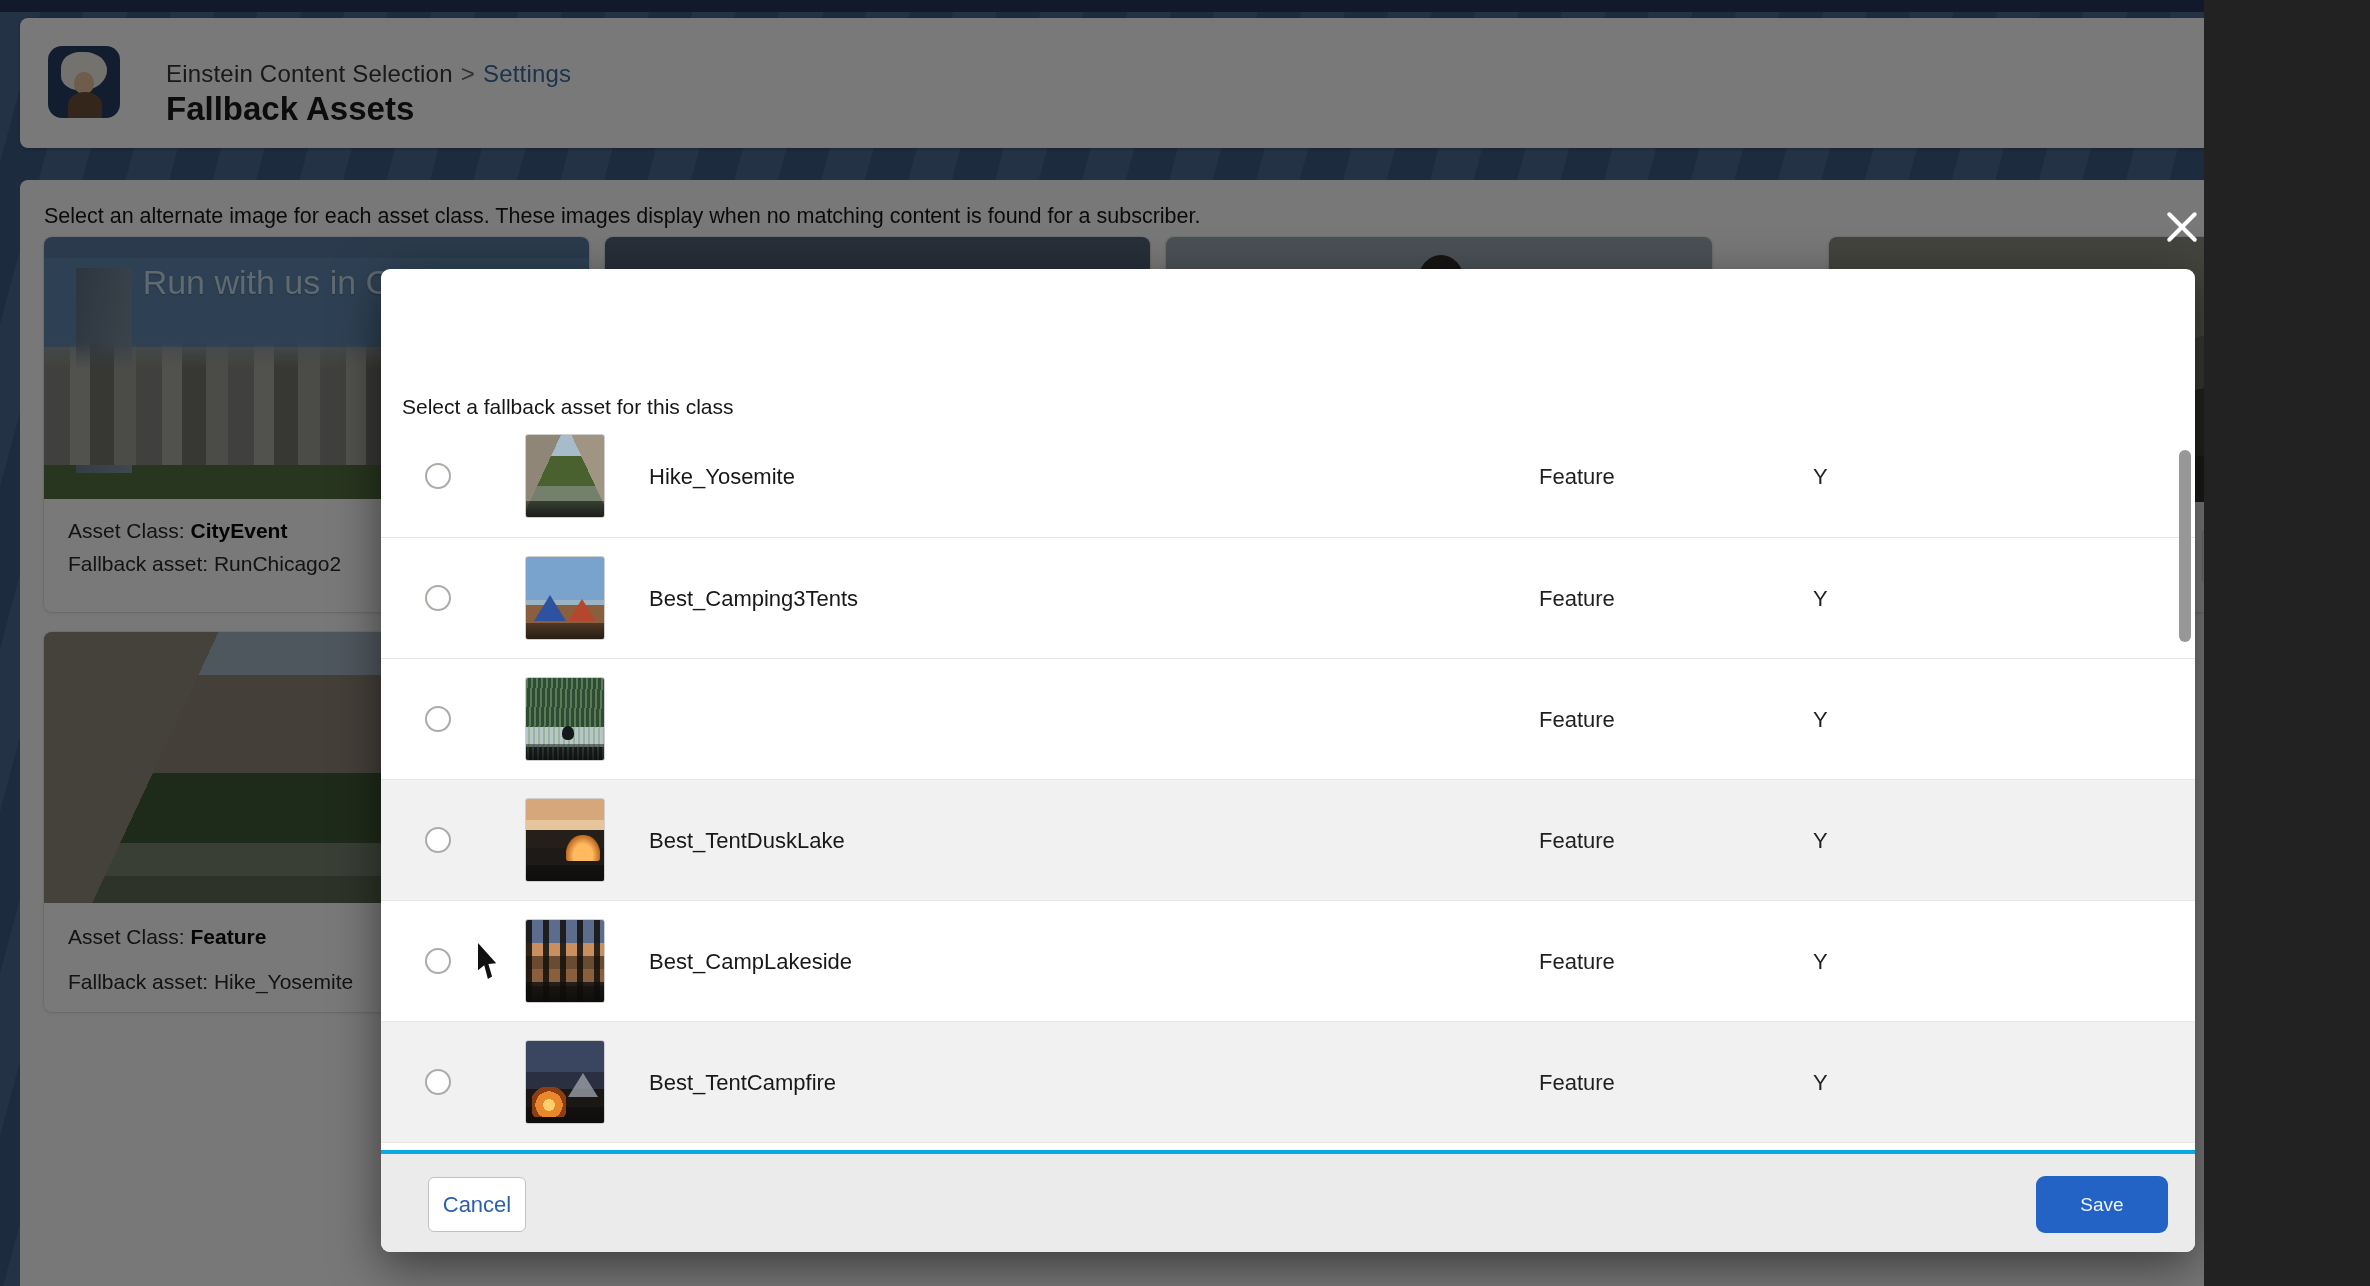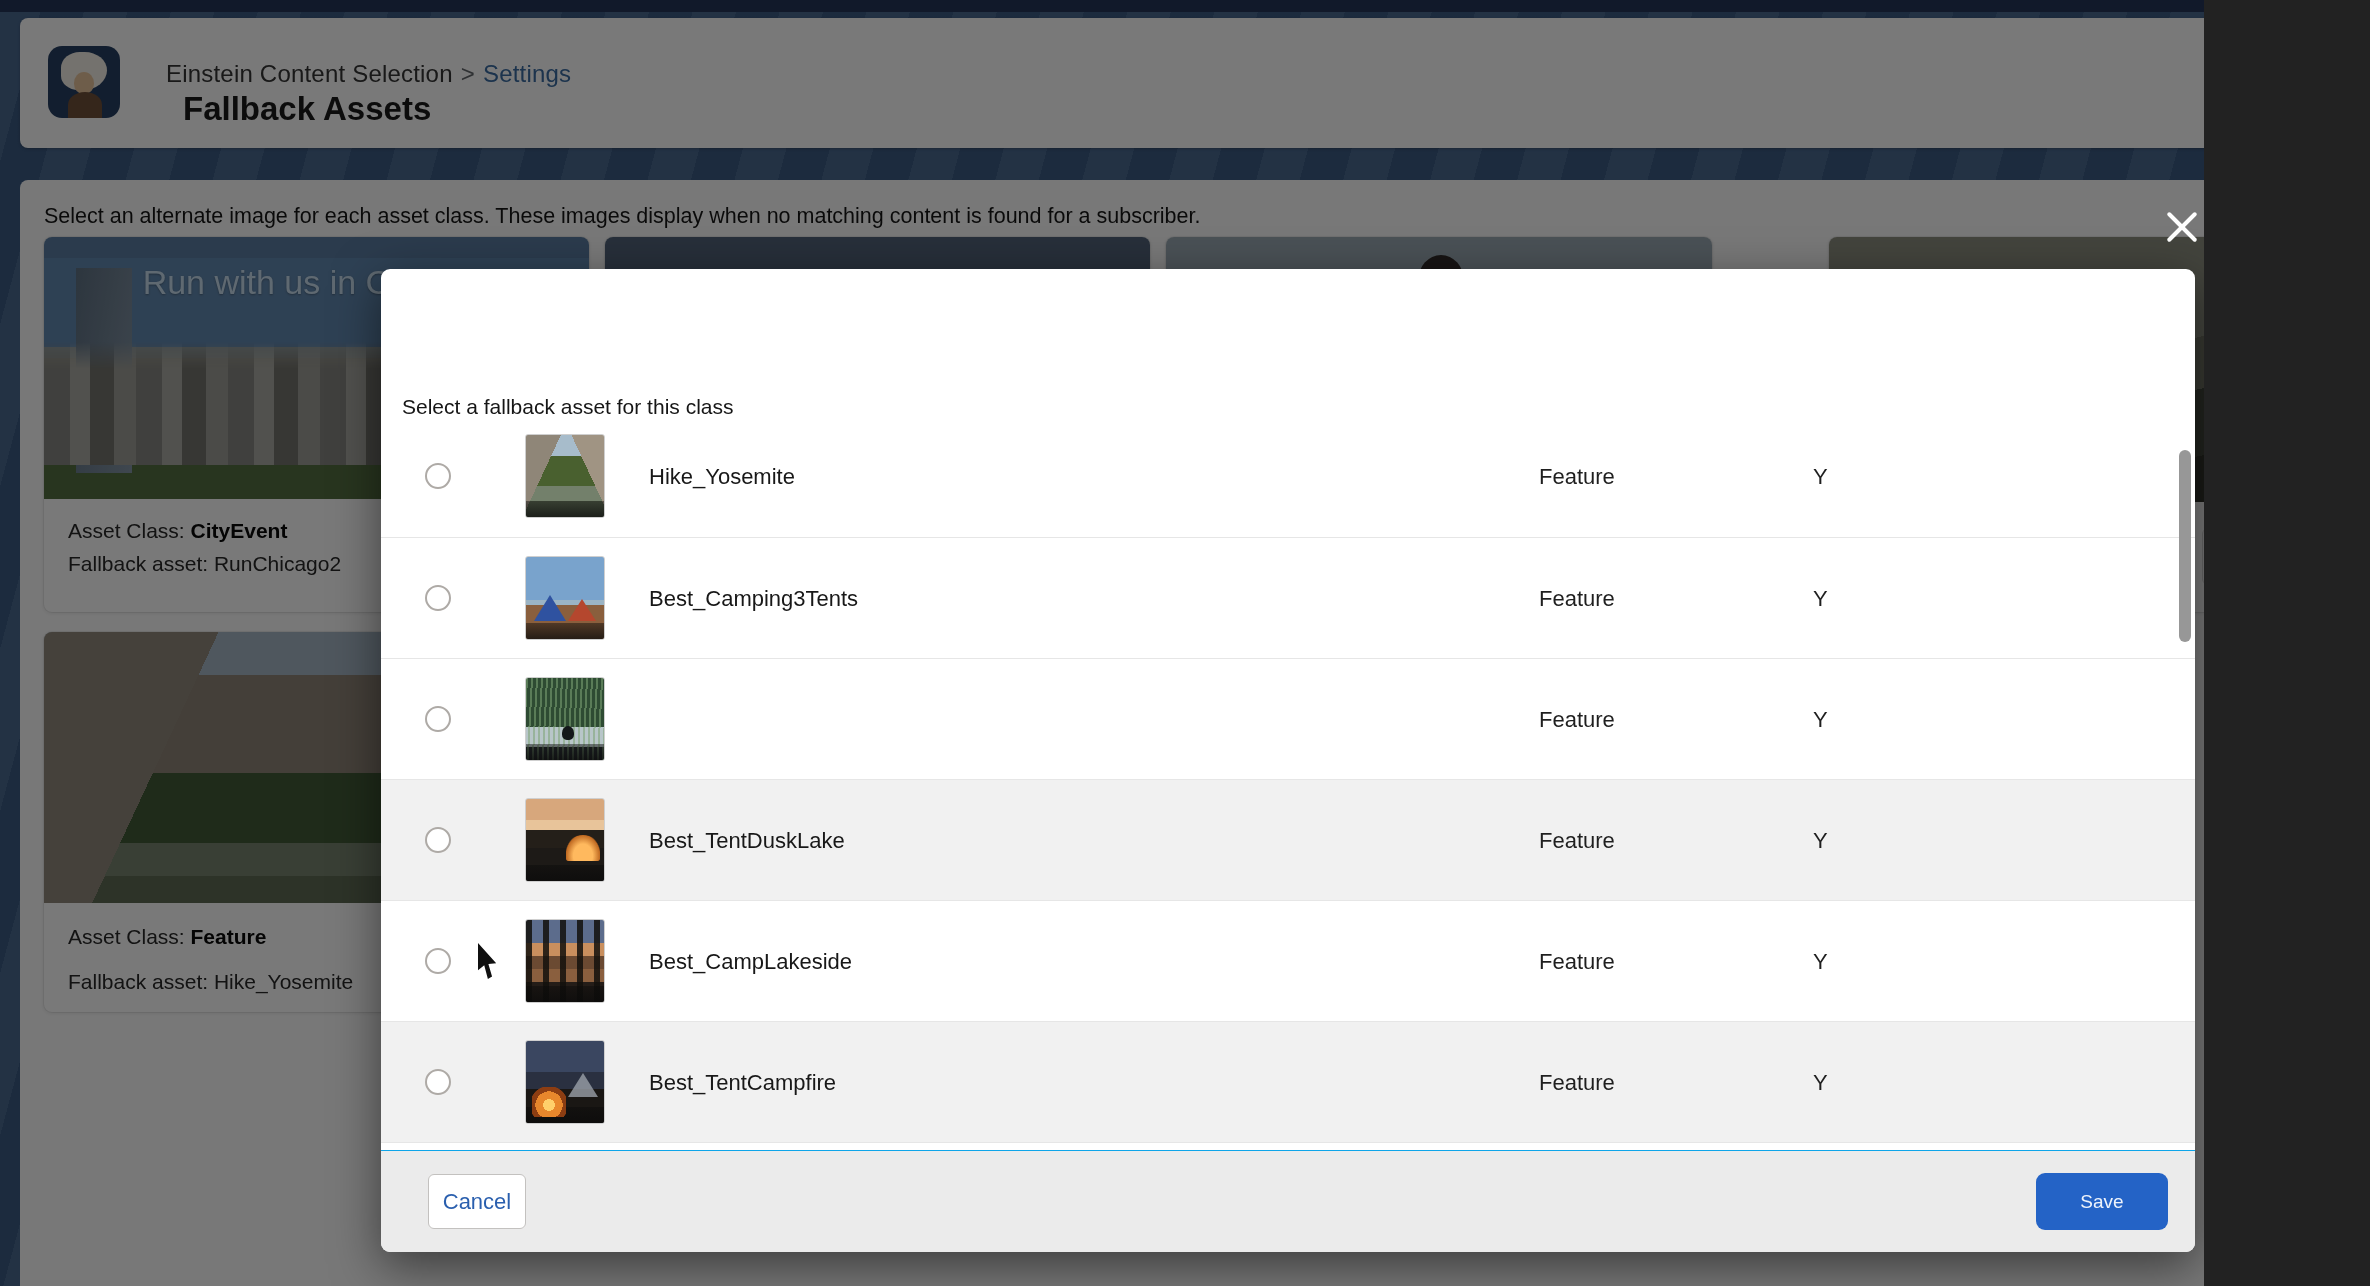--- a/index.html
+++ b/index.html
@@ -14,21 +14,21 @@
 
   
   .header-card{position:absolute;left:20px;top:18px;width:2330px;height:130px;background:#fff;border-radius:8px;box-shadow:0 1px 3px rgba(0,0,0,.25);}
   .avatar{position:absolute;left:28px;top:28px;width:72px;height:72px;border-radius:14px;background:#203a5e;overflow:hidden;}
   .avatar .hair{position:absolute;left:13px;top:6px;width:46px;height:38px;background:#f4efe6;border-radius:46% 54% 58% 42%;}
   .avatar .face{position:absolute;left:26px;top:26px;width:20px;height:22px;background:#e8c39a;border-radius:50% 50% 45% 45%;}
   .avatar .body{position:absolute;left:20px;top:46px;width:34px;height:26px;background:#6b4a33;border-radius:50% 50% 0 0;}
   .breadcrumb{position:absolute;left:146px;top:42px;font-size:24px;color:#2e2e2e;letter-spacing:.2px;}
   .breadcrumb .sep{color:#5f6368;padding:0 8px;}
   .breadcrumb .link{color:#35689f;cursor:pointer;}
-  .page-title{position:absolute;left:146px;top:72px;font-size:33px;font-weight:bold;color:#121212;margin-left:17px;}
+  .page-title{position:absolute;left:146px;top:72px;font-size:33px;font-weight:bold;color:#121212;}
 
   
   .content-panel{position:absolute;left:20px;top:180px;width:2330px;height:1106px;background:#fdfdfd;border-radius:8px 8px 0 0;}
   .instruction{position:absolute;left:24px;top:24px;font-size:21.5px;color:#0f0f0f;}
 
   .bg-card{position:absolute;background:#fff;border-radius:8px;box-shadow:0 0 0 1px rgba(0,0,0,.05),0 1px 4px rgba(0,0,0,.12);overflow:hidden;}
   .bg-card .img{position:relative;width:100%;overflow:hidden;}
   .cap{position:absolute;left:24px;font-size:21px;color:#222;}
   .cap b{color:#000;}
 
@@ -99,21 +99,21 @@
   .thumb.dusklake .t1{left:40px;top:36px;width:34px;height:26px;background:radial-gradient(ellipse at 50% 80%,#ffb95e 0 40%,#c06a22 70%,transparent 75%);border-radius:50% 50% 10% 10%;}
   .thumb.lakeside{background:
      repeating-linear-gradient(90deg,rgba(18,16,12,.85) 0 6px,transparent 6px 17px),
      linear-gradient(180deg,#5c6c8c 0 28%,#c98f5e 28% 44%,#6b4a32 44% 60%,#8a5f3e 60% 76%,#241d18 76%);}
   .thumb.campfire{background:linear-gradient(180deg,#3a4660 0 38%,#2a3040 38% 58%,#1a1714 58%);}
   .thumb.campfire .t1{left:6px;top:46px;width:34px;height:30px;background:radial-gradient(circle at 50% 60%,#ffcf6b 0 24%,#e8872c 24% 55%,#8c3d12 55% 75%,transparent 78%);}
   .thumb.campfire .t2{left:42px;top:32px;width:0;height:0;border-left:15px solid transparent;border-right:15px solid transparent;border-bottom:24px solid #9aa0a8;opacity:.8;}
 
   .scroll-thumb{position:absolute;right:4px;top:181px;width:12px;height:192px;background:#979797;border-radius:7px;cursor:grab;}
 
-  .modal-footer{position:absolute;left:0;top:881px;width:100%;height:102px;background:#ebebeb;border-top:1px solid #0ea5e9;border-radius:0 0 9px 9px;}
+  .modal-footer{position:absolute;left:0;top:881px;width:100%;height:102px;background:#ebebeb;border-top:4px solid #0ea5e9;border-radius:0 0 9px 9px;}
   .cancel-btn{position:absolute;left:47px;top:23px;width:98px;height:55px;background:#fff;border:1px solid #c3c1bf;border-radius:6px;color:#2a5fae;font-size:22px;display:flex;align-items:center;justify-content:center;cursor:pointer;}
   .save-btn{position:absolute;right:27px;top:22px;width:132px;height:57px;background:#2463c6;border:none;border-radius:9px;color:#eef3fb;font-size:19px;display:flex;align-items:center;justify-content:center;cursor:pointer;}
 
   
   .cursor{position:absolute;left:478px;top:943px;width:26px;height:36px;background:#101010;
     clip-path:polygon(0 0,0 76%,24% 62%,38% 100%,54% 93%,40% 58%,70% 56%);
     filter:drop-shadow(1px 1px 0 rgba(255,255,255,.7));}
 </style>
 </head>
 <body>

